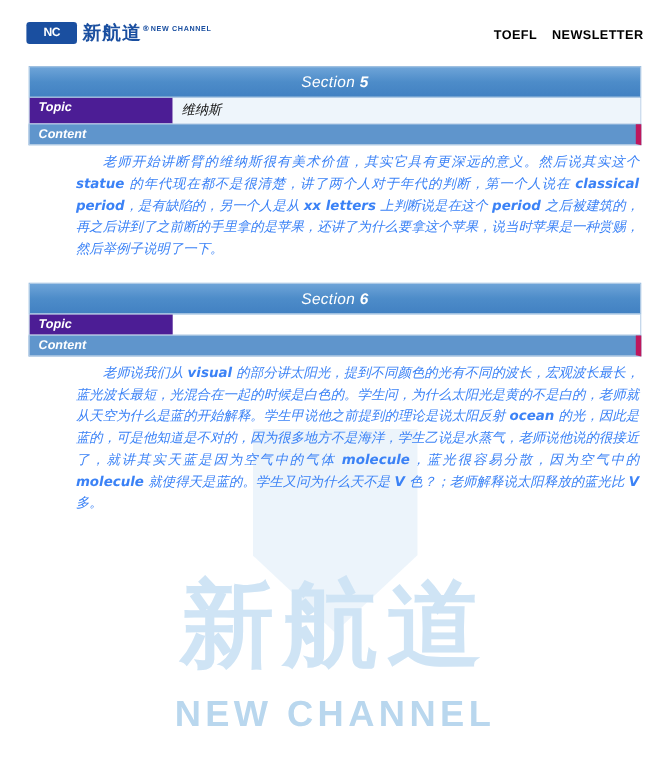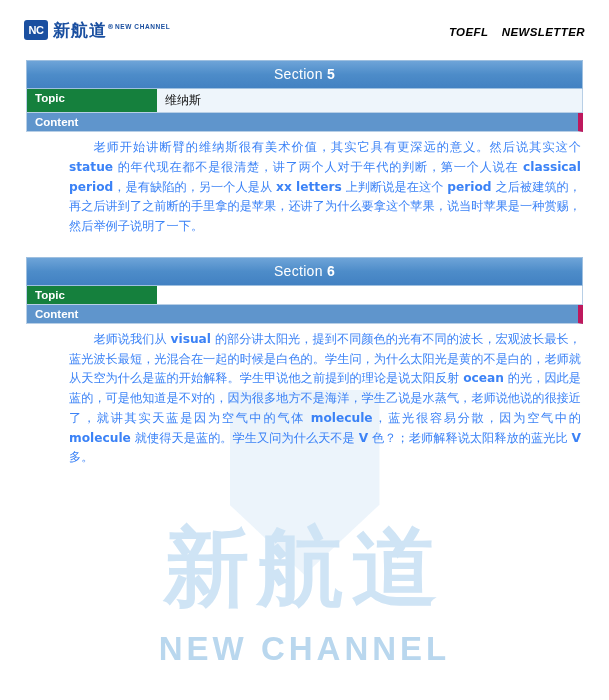--- a/index.html
+++ b/index.html
@@ -30,21 +30,21 @@
   }
   .logo {
     display: flex;
     align-items: center;
     gap: 5px;
     position: absolute;
     left: 24px;
     top: 20px;
   }
   .logo-mark {
-    width: 24px;
+    width: 46px;
     height: 20px;
     background: #1a4fa0;
     border-radius: 3px;
     color: #ffffff;
     font-size: 11px;
     font-weight: bold;
     letter-spacing: -0.5px;
     display: flex;
     align-items: center;
     justify-content: center;
@@ -76,21 +76,20 @@
     font-weight: bold;
   }
   .header-right {
     position: absolute;
     right: 24px;
     top: 26px;
     font-size: 11.5px;
     font-weight: bold;
     color: #000000;
     letter-spacing: 0.4px;
-    font-style: italic;
   }
   .header-right span {
     margin-left: 10px;
   }
 
   
   .watermark {
     position: absolute;
     left: 0;
     right: 0;
@@ -141,20 +140,21 @@
   }
 
   
   .content {
     position: relative;
     z-index: 2;
     padding: 4px 26px 0 26px;
   }
   .section {
     margin-bottom: 20px;
+    font-style: italic;
   }
   .section-title {
     background: linear-gradient(to bottom, #6ea4d8 0%, #4d8cc9 50%, #4281c2 100%);
     color: #ffffff;
     font-size: 14px;
     text-align: center;
     padding: 5px 0 6px 0;
     border: 1px solid #9fc0e0;
     letter-spacing: 0.3px;
   }
@@ -163,21 +163,21 @@
   }
   .row {
     display: flex;
     border-left: 1px solid #b8cfe6;
     border-right: 1px solid #b8cfe6;
     border-bottom: 1px solid #b8cfe6;
   }
   .row-label {
     width: 130px;
     flex: 0 0 130px;
-    background: #15803d;
+    background: #4c1d95;
     color: #ffffff;
     font-size: 11.5px;
     font-weight: bold;
     padding: 3px 16px 3px 8px;
     box-sizing: border-box;
   }
   .row-value {
     flex: 1;
     background: #eef5fb;
     font-size: 12px;

